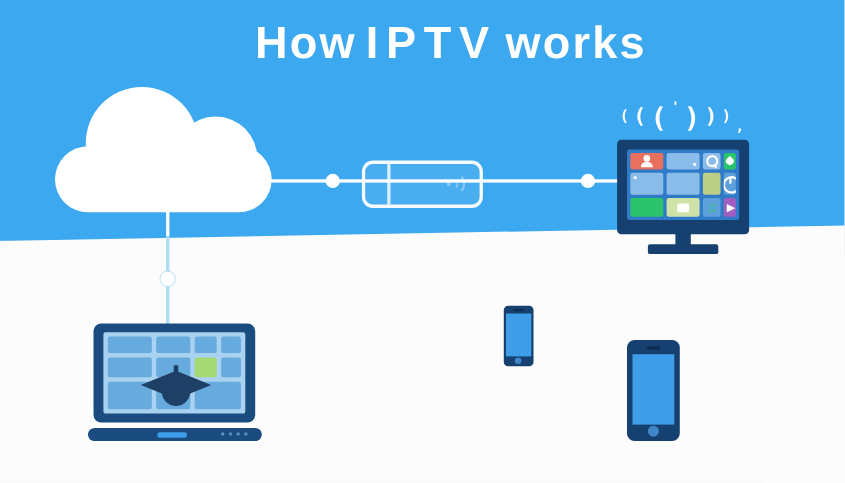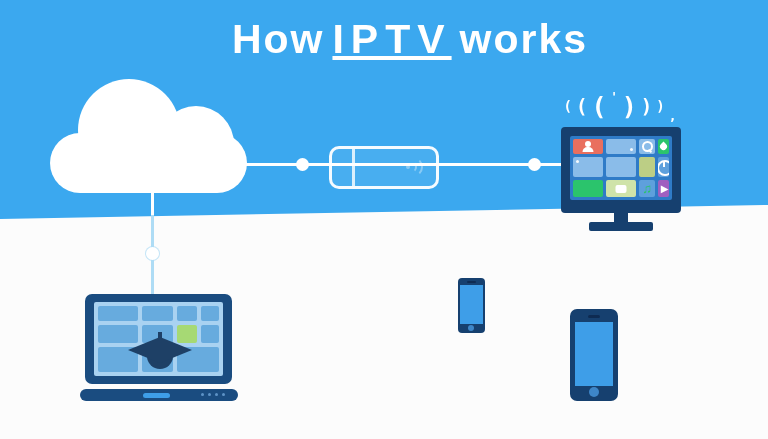--- a/index.html
+++ b/index.html
@@ -15,21 +15,21 @@
     background:var(--blue-bg,#3BA8EF);
     clip-path:polygon(0 0, 100% 0, 100% 205px, 0 219px);
   }
   
   .title {
     position:absolute; top:16px; left:50%;
     transform:translateX(calc(-50% + 26px));
     color:#fff; font-size:41px; font-weight:bold; letter-spacing:2px;
     white-space:nowrap;
   }
-  .title .hl { letter-spacing:7px; margin:0 8px;text-decoration:underline; }
+  .title .hl { letter-spacing:7px; margin:0 8px; }
   
   .cloud { position:absolute; left:0; top:0; }
   .cloud div { position:absolute; background:#fff; }
   .cloud-lobe-big   { left:78px;  top:79px;  width:102px; height:102px; border-radius:50%; }
   .cloud-lobe-small { left:158px; top:106px; width:76px;  height:76px;  border-radius:50%; }
   .cloud-base       { left:50px;  top:133px; width:197px; height:60px;  border-radius:30px; }
   
   .line-h { position:absolute; left:240px; top:163px; width:322px; height:3px; background:#fff; }
   .node { position:absolute; width:13px; height:13px; border-radius:50%; background:#fff; }
   .node-left  { left:296px; top:158px; }

